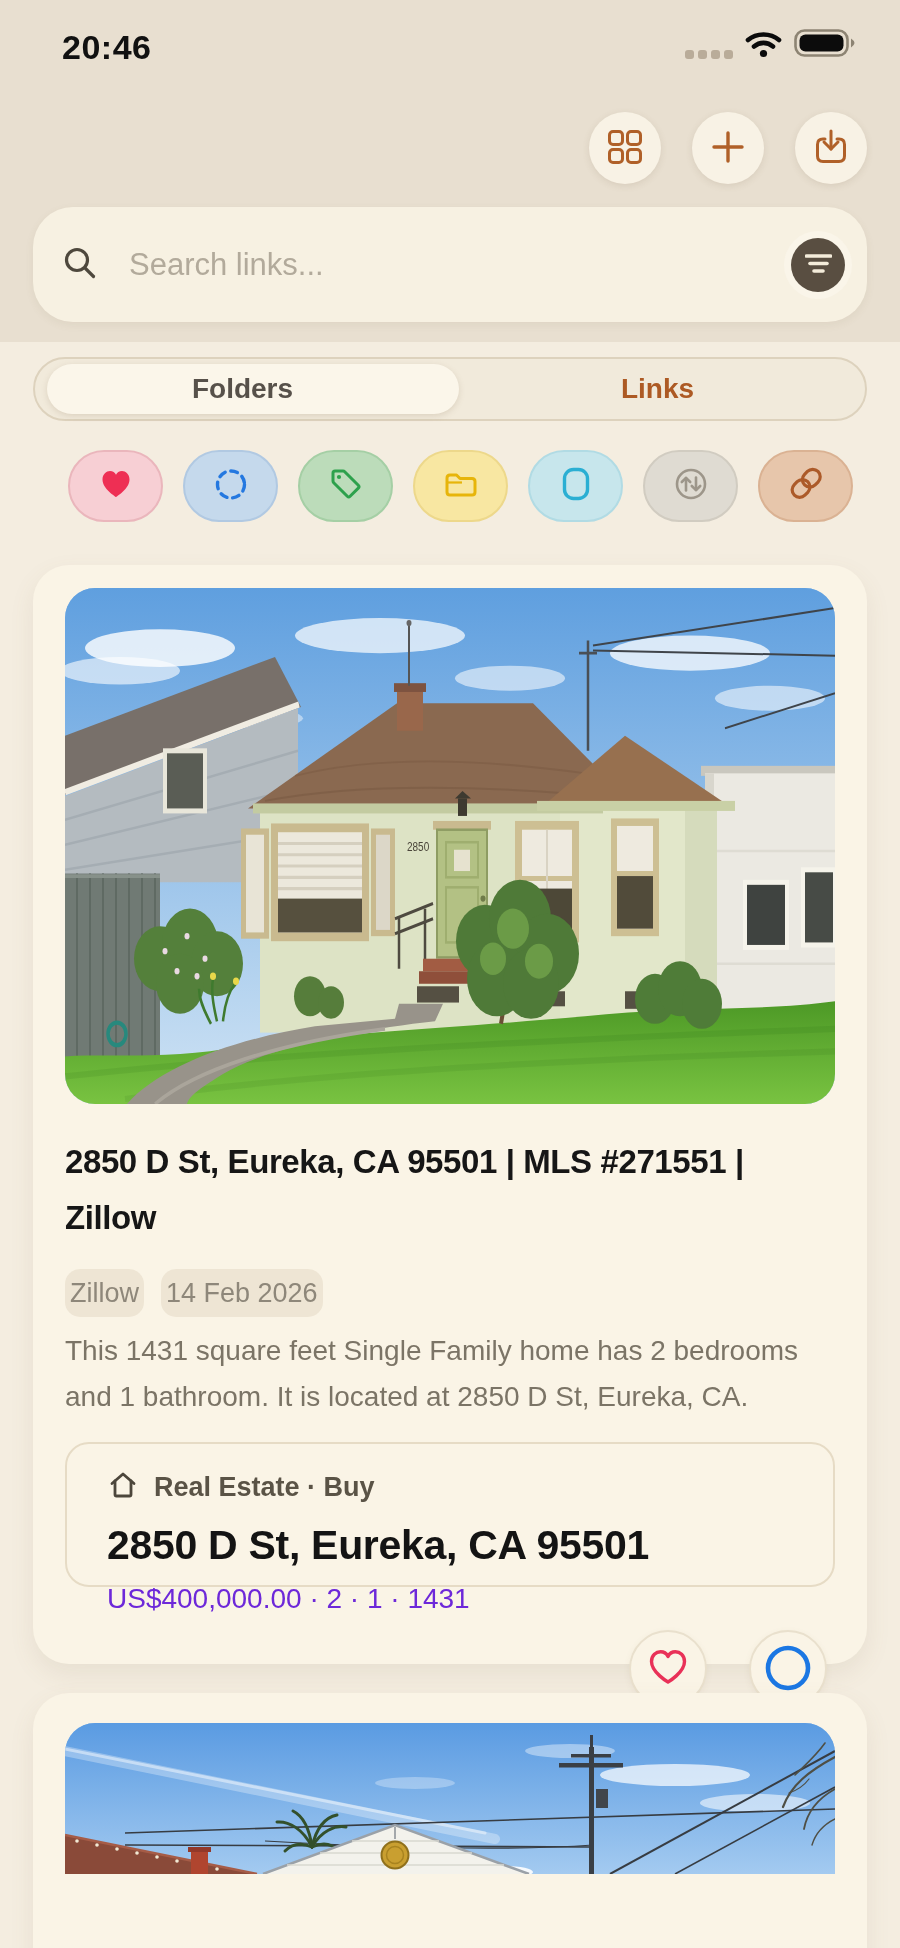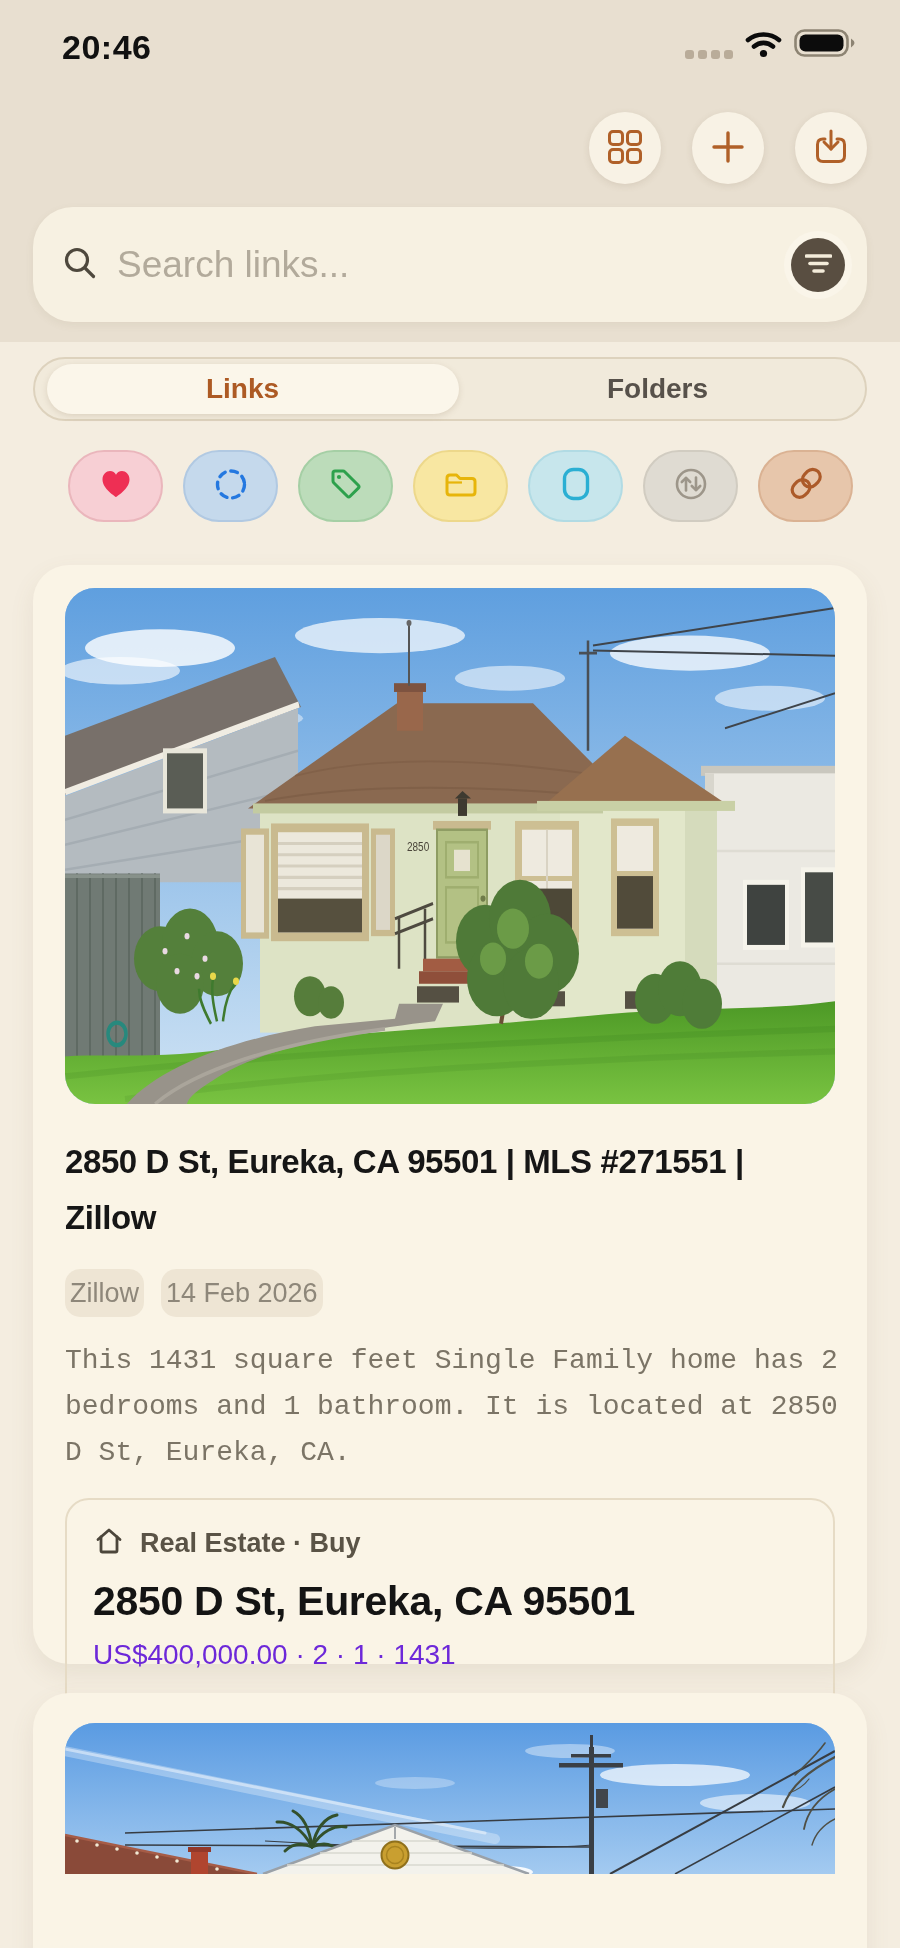--- a/index.html
+++ b/index.html
@@ -11,22 +11,22 @@
   .header{position:absolute;top:0;left:0;width:900px;height:342px;background:#e8dfd0;}
   .time{position:absolute;left:62px;top:28px;font-size:34px;font-weight:700;color:#111;letter-spacing:.5px;}
   .status-cluster{position:absolute;right:44px;top:28px;display:flex;align-items:flex-end;gap:11px;height:34px;}
   .sig-dots{display:flex;gap:4px;margin-bottom:3px;}
   .sig-dots span{width:9px;height:9px;border-radius:3px;background:#b9ac99;display:block;}
   .toolbar{position:absolute;top:112px;right:33px;display:flex;gap:31px;}
   .tool-btn{width:72px;height:72px;border-radius:50%;background:#f8f2e5;display:flex;align-items:center;justify-content:center;
     box-shadow:0 2px 7px rgba(120,100,70,.14);border:none;cursor:pointer;}
   .searchbar{position:absolute;left:33px;top:207px;width:834px;height:115px;border-radius:40px;background:#f7f1e2;
     box-shadow:0 3px 8px rgba(120,100,70,.08);display:flex;align-items:center;padding:0 90px 0 30px;}
-  .searchbar input{flex:1;margin-left:18px;border:none;background:transparent;outline:none;
-    font-size:37px;color:#8b5cf6;font-family:inherit;}
+  .searchbar input{flex:1;margin-left:30px;border:none;background:transparent;outline:none;
+    font-size:31px;color:#8b5cf6;font-family:inherit;}
   .searchbar input::placeholder{color:#b2aa9b;}
   .filter-ring{position:absolute;right:15px;top:50%;transform:translateY(-50%);width:68px;height:68px;border-radius:50%;
     background:#faf5e9;display:flex;align-items:center;justify-content:center;}
   .filter-btn{width:54px;height:54px;border-radius:50%;background:#594e41;border:none;display:flex;align-items:center;justify-content:center;cursor:pointer;}
 
   
   .tabs{position:absolute;left:33px;top:357px;width:834px;height:64px;border-radius:32px;background:#f1eadb;
     border:2px solid #ddd2bd;display:flex;}
   .tab-pill{position:absolute;left:12px;top:5px;width:412px;height:50px;border-radius:25px;background:#fbf6ea;
     box-shadow:0 2px 6px rgba(140,115,85,.20);}
@@ -50,22 +50,22 @@
     box-shadow:0 10px 24px rgba(130,110,80,.10);padding:0 32px;}
   .card1{top:565px;height:1099px;}
   .card2{top:1693px;height:400px;}
   .photo{width:770px;border-radius:30px;overflow:hidden;background:#9cc2e8;}
   .photo1{height:516px;margin-top:23px;}
   .photo2{height:151px;margin-top:30px;border-radius:30px 30px 0 0;}
   .photo svg{display:block;width:100%;height:100%;}
   .card-title{margin-top:30px;font-size:33px;line-height:56px;font-weight:700;color:#161616;letter-spacing:-.4px;width:770px;}
   .badges{margin-top:23px;display:flex;gap:17px;}
   .badge{height:48px;line-height:48px;padding:0 5px;border-radius:15px;background:#eee5d4;color:#8e877a;font-size:27px;}
-  .desc{margin-top:21px;font-size:28px;line-height:46px;color:#7b7466;width:778px;font-family:Liberation Mono, monospace;}
-  .subcard{margin-top:22px;width:770px;height:237px;border:2px solid #e6dbc5;border-radius:24px;padding:25px 26px;cursor:pointer;}
+  .desc{margin-top:11px;font-size:28px;line-height:46px;color:#7b7466;width:778px;}
+  .subcard{margin-top:22px;width:770px;height:145px;border:2px solid #e6dbc5;border-radius:24px;padding:25px 40px;cursor:pointer;}
   .subcard-row{display:flex;align-items:center;gap:15px;}
   .subcard-cat{font-size:27px;font-weight:700;color:#5a5346;}
   .subcard-addr{margin-top:17px;font-size:41px;font-weight:700;color:#141414;letter-spacing:-.3px;}
   .subcard-meta{margin-top:14px;font-size:28px;color:#6d28d9;}
   .actions{margin-top:43px;display:flex;justify-content:flex-end;gap:42px;padding-right:8px;}
   .action-btn{width:78px;height:78px;border-radius:50%;background:#faf4e6;border:2px solid #e9e0cd;
     box-shadow:0 2px 6px rgba(130,110,80,.08);display:flex;align-items:center;justify-content:center;cursor:pointer;}
 </style>
 </head>
 <body>
@@ -145,25 +145,25 @@
                 <line x1="9" y1="18" x2="18" y2="18"></line>
             </svg>
           </span>
         </button>
       </span>
     </div>
   </div>
 
   <div class="tabs">
     <div class="tab-pill"></div>
+    <div class="tab unsel">
+        <span>Folders</span>
+      </div>
     <div class="tab sel">
         <span>Links</span>
-      </div>
-    <div class="tab unsel">
-        <span>Folders</span>
       </div>
   </div>
 
   <div class="chips">
     <div class="chip c-heart">
       <span>
         <svg width="36" height="34" viewBox="0 0 36 34">
           <path d="M18,30 C18,30 4.5,22 4.5,12.5 C4.5,7 8.5,4 12,4 C14.8,4 17,5.6 18,7.8 C19,5.6 21.2,4 24,4 C27.5,4 31.5,7 31.5,12.5 C31.5,22 18,30 18,30 Z" fill="#ee2f54"></path>
         </svg>
       </span>

